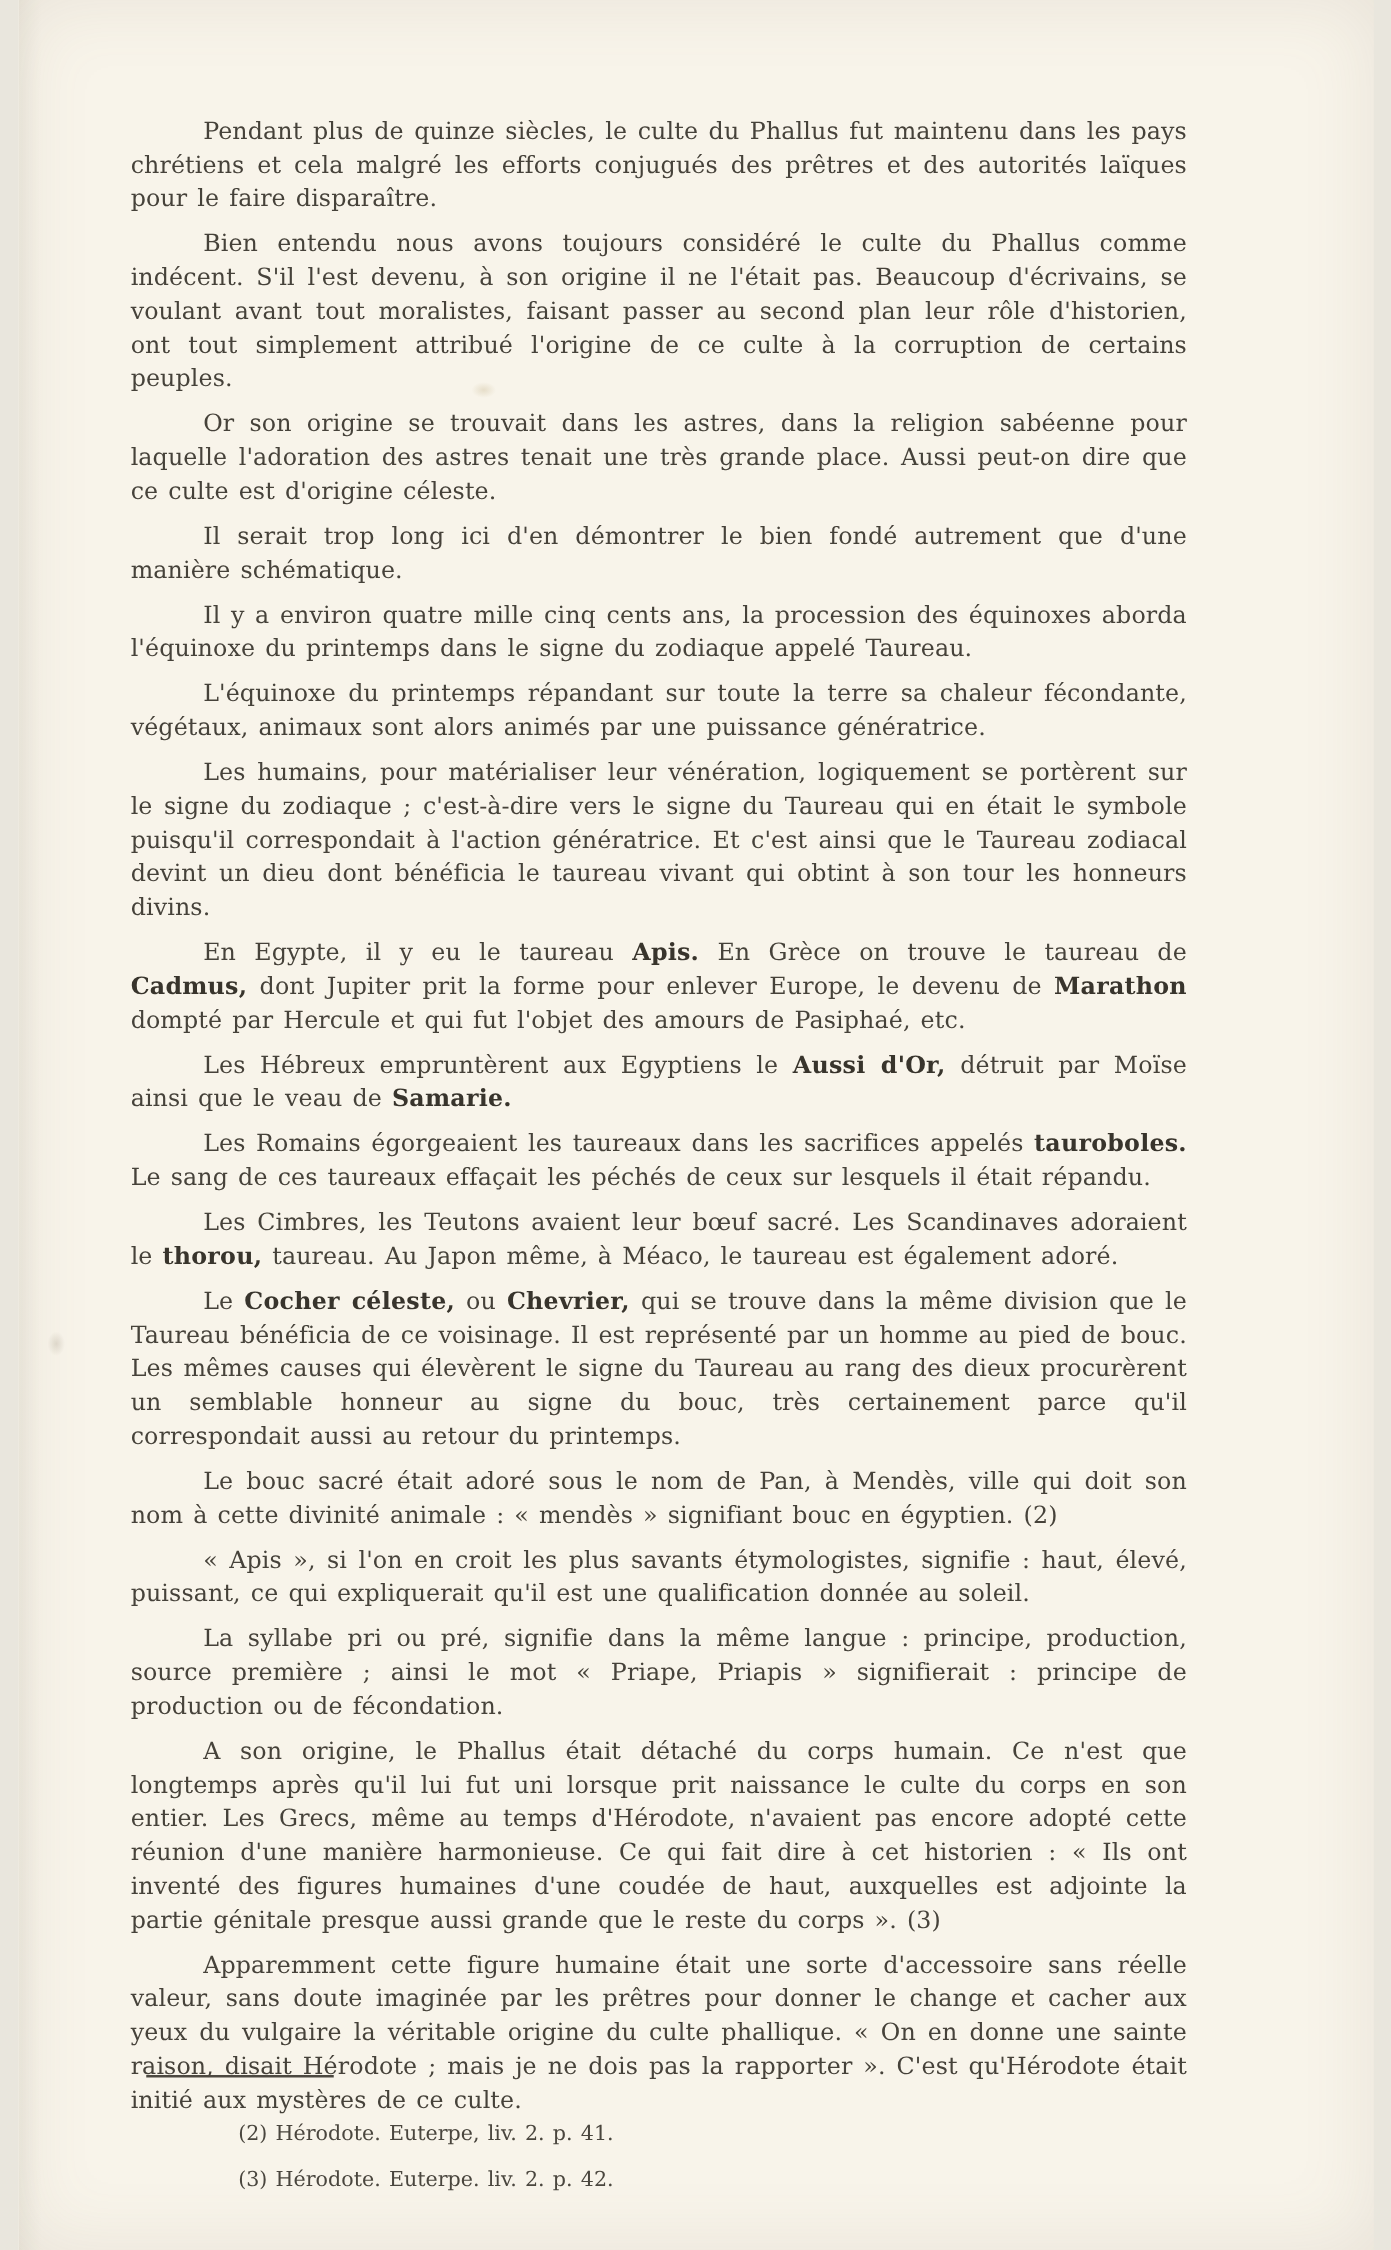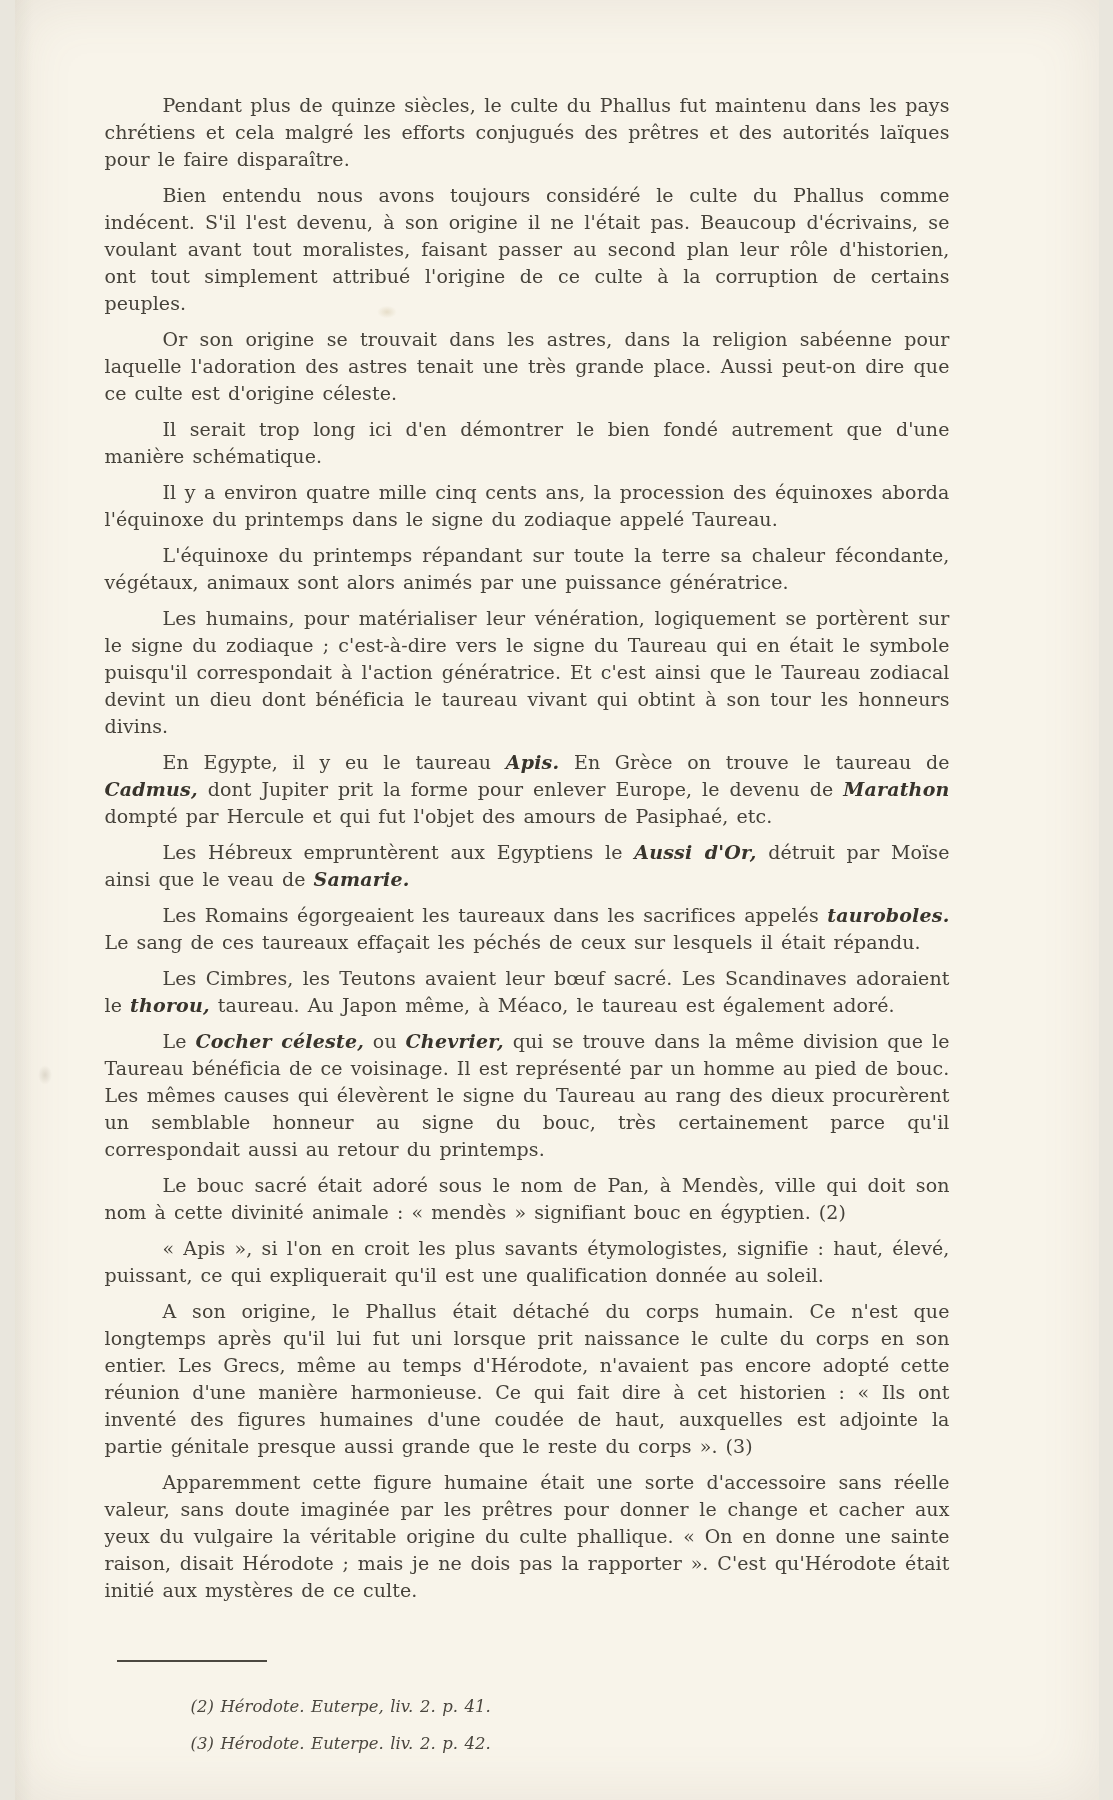--- a/index.html
+++ b/index.html
@@ -29,29 +29,27 @@
     letter-spacing:.005em;
   }
   .para{
     margin:0 0 9px 0;
     text-indent:58px;
   }
   .para b{
     font-weight:bold;
     color:#38342c;
     letter-spacing:.01em;
-    font-style:italic;
   }
   .footnotes{
     position:absolute;
     left:100px; top:1660px;
     width:700px;
     font-size:16.5px;
     color:#4a463e;
-    font-style:italic;
   }
   .fn-rule{
     width:150px;
     border:none;
     border-top:2px solid #4c4840;
     margin:0 0 26px 2px;
   }
   .footnote{
     padding-left:76px;
     line-height:37px;
@@ -71,20 +69,21 @@
       <p class="para"><span>Il y a environ quatre mille cinq cents ans, la procession des équinoxes aborda l'équinoxe du printemps dans le signe du zodiaque appelé Taureau.</span></p>
       <p class="para"><span>L'équinoxe du printemps répandant sur toute la terre sa chaleur fécondante, végétaux, animaux sont alors animés par une puissance génératrice.</span></p>
       <p class="para"><span>Les humains, pour matérialiser leur vénération, logiquement se portèrent sur le signe du zodiaque ; c'est-à-dire vers le signe du Taureau qui en était le symbole puisqu'il correspondait à l'action génératrice. Et c'est ainsi que le Taureau zodiacal devint un dieu dont bénéficia le taureau vivant qui obtint à son tour les honneurs divins.</span></p>
       <p class="para"><span>En Egypte, il y eu le taureau </span><b>Apis.</b><span> En Grèce on trouve le taureau de </span><b>Cadmus,</b><span> dont Jupiter prit la forme pour enlever Europe, le devenu de </span><b>Marathon</b><span> dompté par Hercule et qui fut l'objet des amours de Pasiphaé, etc.</span></p>
       <p class="para"><span>Les Hébreux empruntèrent aux Egyptiens le </span><b>Aussi d'Or,</b><span> détruit par Moïse ainsi que le veau de </span><b>Samarie.</b></p>
       <p class="para"><span>Les Romains égorgeaient les taureaux dans les sacrifices appelés </span><b>tauroboles.</b><span> Le sang de ces taureaux effaçait les péchés de ceux sur lesquels il était répandu.</span></p>
       <p class="para"><span>Les Cimbres, les Teutons avaient leur bœuf sacré. Les Scandinaves adoraient le </span><b>thorou,</b><span> taureau. Au Japon même, à Méaco, le taureau est également adoré.</span></p>
       <p class="para"><span>Le </span><b>Cocher céleste,</b><span> ou </span><b>Chevrier,</b><span> qui se trouve dans la même division que le Taureau bénéficia de ce voisinage. Il est représenté par un homme au pied de bouc. Les mêmes causes qui élevèrent le signe du Taureau au rang des dieux procurèrent un semblable honneur au signe du bouc, très certainement parce qu'il correspondait aussi au retour du printemps.</span></p>
       <p class="para"><span>Le bouc sacré était adoré sous le nom de Pan, à Mendès, ville qui doit son nom à cette divinité animale : « mendès » signifiant bouc en égyptien. (2)</span></p>
       <p class="para"><span>« Apis », si l'on en croit les plus savants étymologistes, signifie : haut, élevé, puissant, ce qui expliquerait qu'il est une qualification donnée au soleil.</span></p>
+      <p class="para"><span>La syllabe pri ou pré, signifie dans la même langue : principe, production, source première ; ainsi le mot « Priape, Priapis » signifierait : principe de production ou de fécondation.</span></p>
       <p class="para"><span>A son origine, le Phallus était détaché du corps humain. Ce n'est que longtemps après qu'il lui fut uni lorsque prit naissance le culte du corps en son entier. Les Grecs, même au temps d'Hérodote, n'avaient pas encore adopté cette réunion d'une manière harmonieuse. Ce qui fait dire à cet historien : « Ils ont inventé des figures humaines d'une coudée de haut, auxquelles est adjointe la partie génitale presque aussi grande que le reste du corps ». (3)</span></p>
       <p class="para"><span>Apparemment cette figure humaine était une sorte d'accessoire sans réelle valeur, sans doute imaginée par les prêtres pour donner le change et cacher aux yeux du vulgaire la véritable origine du culte phallique. « On en donne une sainte raison, disait Hérodote ; mais je ne dois pas la rapporter ». C'est qu'Hérodote était initié aux mystères de ce culte.</span></p>
     </main>
 
   <section class="footnotes">
     <hr class="fn-rule">
     <div class="footnote">(2) Hérodote. Euterpe, liv. 2. p. 41.</div>
     <div class="footnote">(3) Hérodote. Euterpe. liv. 2. p. 42.</div>
   </section>
 </div>

